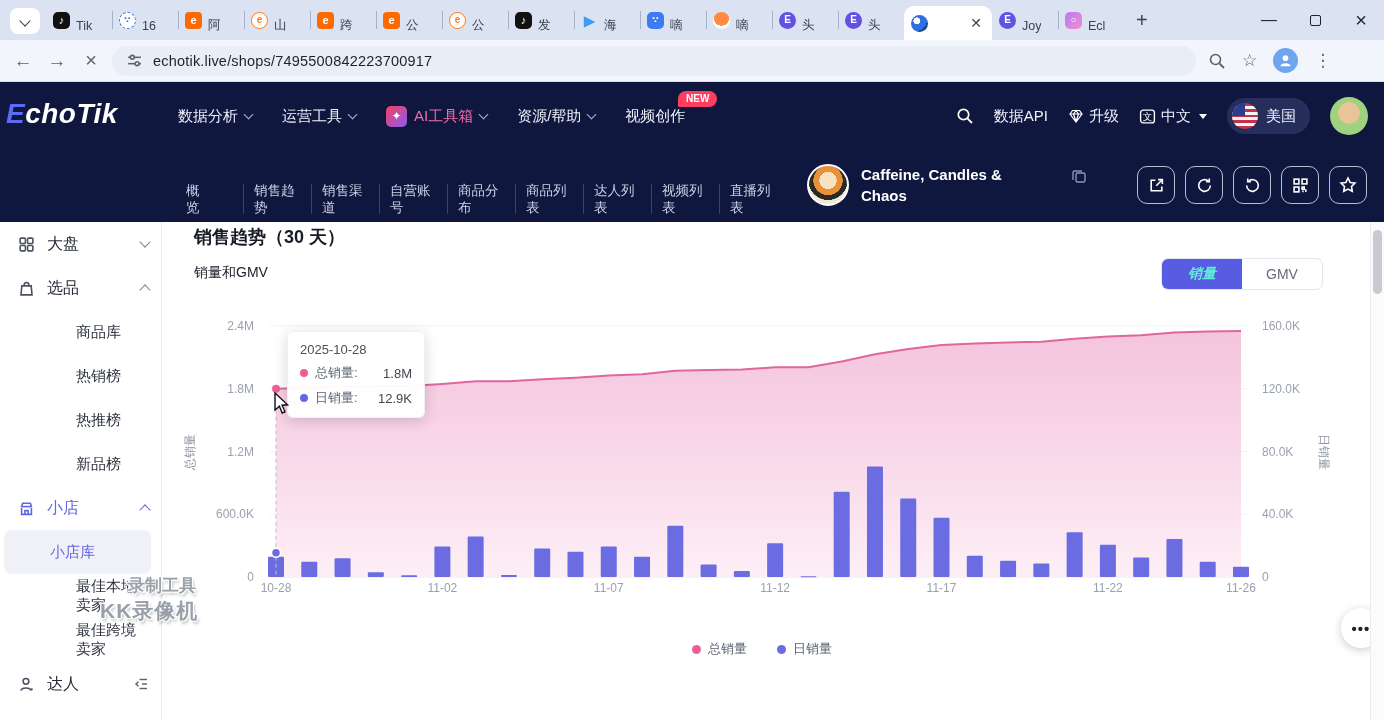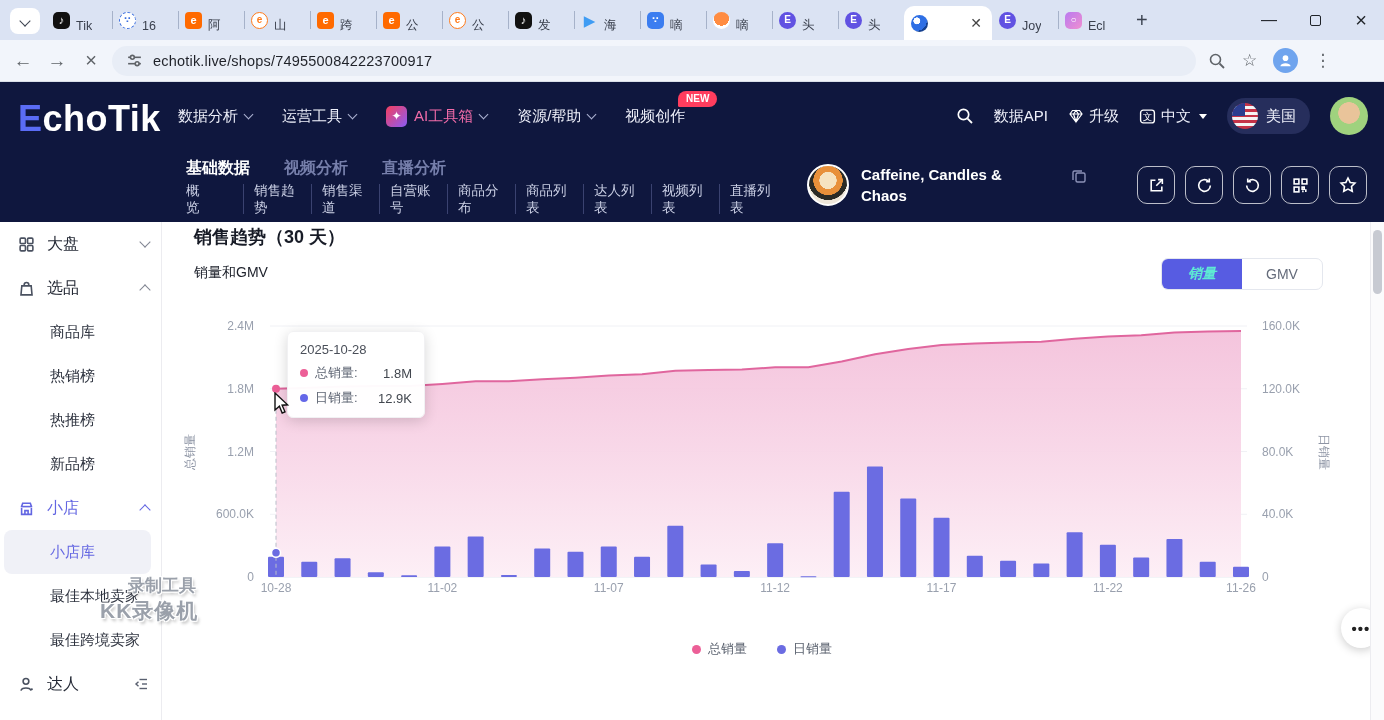--- a/index.html
+++ b/index.html
@@ -37,21 +37,21 @@
   .nav-glyph { font-size:19px; color:#5f6368; width:34px; text-align:center; }
   #omnibox { width:1084px; height:30px; margin-left:4px; background:#e8edf6; border-radius:15px; display:flex; align-items:center; padding:0 14px; }
   #url-text { font-size:14.5px; color:#1f2229; margin-left:10px; letter-spacing:.2px; }
   .tb-right { display:flex; align-items:center; margin-left:12px; gap:16px; }
   #bookmark-star { font-size:17px; color:#5f6368; }
   #profile-avatar { width:25px; height:25px; border-radius:50%; background:#6fa4ee; display:flex; align-items:center; justify-content:center; }
   #browser-menu { font-size:17px; color:#5f6368; letter-spacing:0; }
 
   
   #appheader { position:absolute; left:0; top:82px; width:1384px; height:68px; background:#0f173e; }
-  #logo { position:absolute; left:18px; top:16px; font-size:36px; font-weight:800; letter-spacing:.5px; }
+  #logo { position:absolute; left:6px; top:16px; font-size:28px; font-weight:800; font-style:italic; letter-spacing:.5px; }
   .logo-e { color:#5a6cf5; } .logo-rest { color:#fff; }
   #main-nav { position:absolute; left:178px; top:0; height:68px; display:flex; align-items:center; gap:30px; }
   .nav-item { display:flex; align-items:center; font-size:15px; color:#eef0fa; position:relative; }
   .nav-item.hl { color:#f06ba8; }
   .nav-ai-icon { width:21px; height:21px; border-radius:5px; margin-right:7px; background:linear-gradient(135deg,#f43f5e,#8b5cf6); color:#fff; font-size:12px; display:flex; align-items:center; justify-content:center; }
   .caret { width:7px; height:7px; border-right:1.4px solid #aeb4d4; border-bottom:1.4px solid #aeb4d4; transform:rotate(45deg); margin-left:7px; position:relative; top:-2px; }
   .new-badge { position:absolute; top:-16px; right:-32px; background:#ff3d5e; color:#fff; font-size:10px; font-weight:bold; padding:2.5px 8px; border-radius:10px 10px 10px 2px; }
   #header-right { position:absolute; right:16px; top:0; height:68px; display:flex; align-items:center; gap:20px; color:#eef0fa; font-size:15px; }
   .hr-item { display:flex; align-items:center; gap:5px; }
   .tri-down { width:0; height:0; border-left:4px solid transparent; border-right:4px solid transparent; border-top:5px solid #fff; margin-left:3px; }
@@ -72,21 +72,21 @@
   #shop-info { position:absolute; left:807px; top:14px; display:flex; align-items:flex-start; }
   #shop-avatar { width:42px; height:42px; border-radius:50%; border:2px solid #fff; background:radial-gradient(circle at 50% 38%, #f6e3c0 0 28%, #e8903a 29% 48%, #2b2b26 49% 64%, #efe7da 65%); }
   #shop-name { margin-left:12px; width:150px; color:#fff; font-weight:bold; font-size:15px; line-height:21px; }
   #copy-shop { margin-left:60px; margin-top:4px; }
   #shop-actions { position:absolute; right:17px; top:16px; display:flex; gap:10px; }
   .shop-btn { width:38px; height:38px; border:1.2px solid rgba(255,255,255,.72); border-radius:10px; display:flex; align-items:center; justify-content:center; }
 
   
   #sidebar { position:absolute; left:0; top:222px; width:162px; height:498px; background:#fff; border-right:1px solid #ececf0; }
   .sb-row { height:44px; display:flex; align-items:center; padding:0 12px 0 18px; font-size:16px; color:#252a36; }
-  .sb-row.child { padding-left:50px; font-size:15px; color:#2f3440; }
+  .sb-row.child { padding-left:76px; font-size:15px; color:#2f3440; }
   .sb-row.active { background:#f0f1f7; border-radius:8px; margin:0 10px 0 4px; padding-left:46px; color:#6366e2; }
   .sb-row.hl { color:#6366e2; }
   .sb-icon { width:18px; height:18px; margin-right:11px; color:#4a5160; display:flex; align-items:center; }
   .hl .sb-icon { color:#6366e2; }
   .chev { width:8px; height:8px; border-right:1.6px solid #808592; border-bottom:1.6px solid #808592; margin-left:auto; }
   .chev.down { transform:rotate(45deg); margin-top:-4px; }
   .chev.up { transform:rotate(-135deg); margin-top:4px; }
   .hl .chev { border-color:#6366e2; }
   .collapse-btn { margin-left:auto; color:#5a6070; display:flex; }
 
@@ -287,25 +287,20 @@
       </span>
       <span id="region-pill">
         <span class="flag"></span>
         <span>美国</span>
       </span>
       <span id="user-avatar"></span>
     </div>
   </div>
 
   <div id="subheader">
-    <div id="subnav-tabs">
-        <div class="snav-tab active">基础数据</div>
-        <div class="snav-tab">视频分析</div>
-        <div class="snav-tab">直播分析</div>
-      </div>
     <div id="subnav-menu">
         <div class="menu-item">
           <span>概</span>
           <span>览</span>
         </div>
         <span class="menu-sep"></span>
         <div class="menu-item">
           <span>销售趋</span>
           <span>势</span>
         </div>

